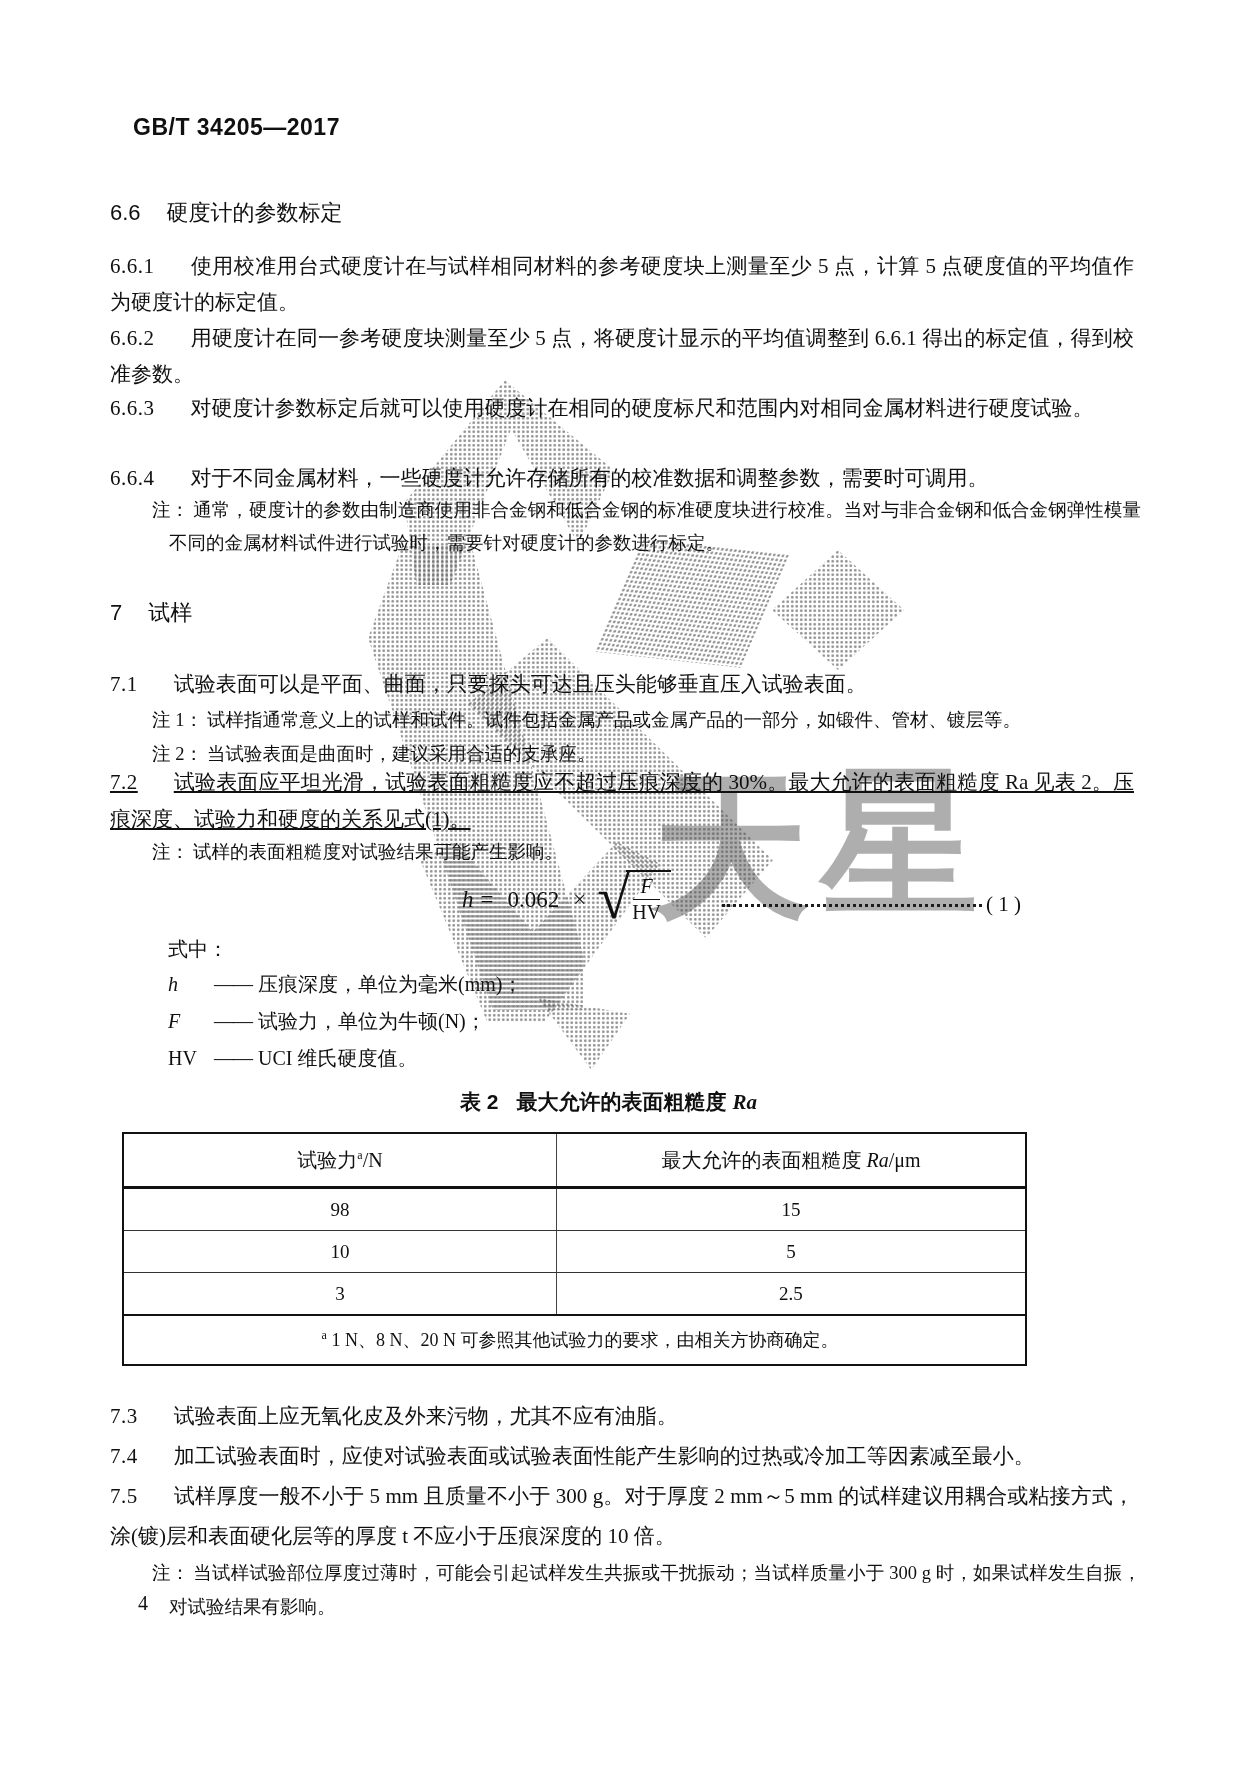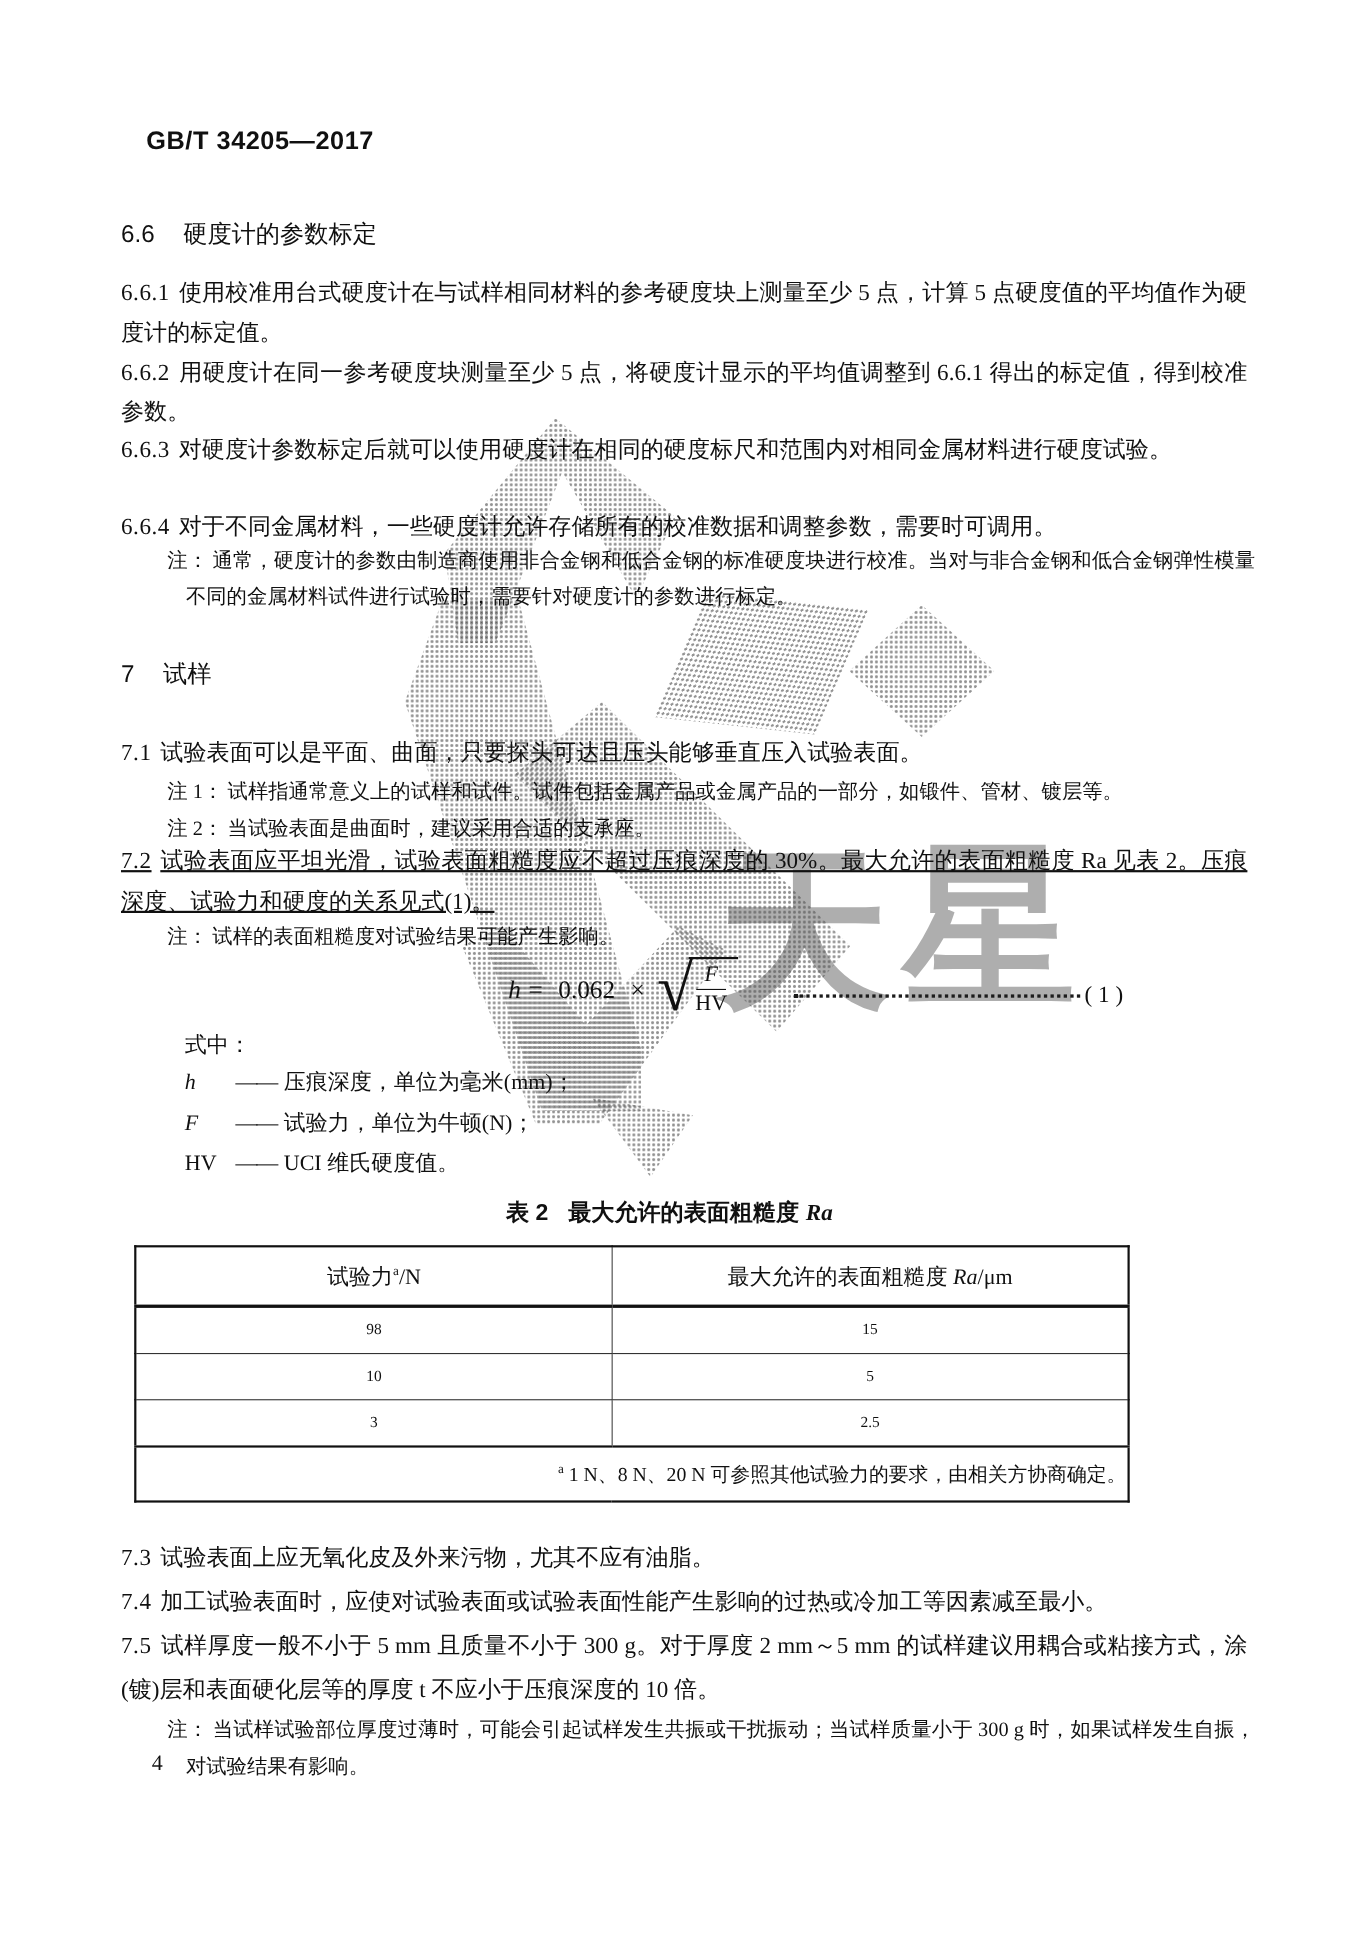--- a/index.html
+++ b/index.html
@@ -45,21 +45,21 @@
 
   
   .content{position:absolute;inset:0;z-index:2;}
   .abs{position:absolute;}
   .std-code{left:133px;top:114px;font-family:"Liberation Sans","DejaVu Sans",sans-serif;
     font-weight:700;font-size:23px;letter-spacing:.5px;}
   .sec-heading{left:110px;font-family:"Liberation Sans","DejaVu Sans",sans-serif;
     font-weight:400;font-size:22px;}
   .sec-heading .snum{margin-right:26px;}
   .para{left:110px;width:1024px;font-size:21px;line-height:36px;text-align:justify;}
-  .para .pnum{font-family:"Liberation Serif","DejaVu Serif",serif;margin-right:8px;letter-spacing:.5px;}
+  .para .pnum{font-family:"Liberation Serif","DejaVu Serif",serif;margin-right:36px;letter-spacing:.5px;}
   .note{left:152px;width:972px;font-size:18.5px;line-height:33px;
     padding-left:17px;text-indent:-17px;text-align:justify;}
   .note .nlabel{margin-right:4px;}
 
   
   .formula-row{left:110px;top:862px;width:1024px;height:84px;}
   .equation{position:absolute;left:352px;top:8px;display:flex;align-items:center;
     font-size:23px;font-style:italic;}
   .equation .up{font-style:normal;margin:0 7px;}
   .radical{display:inline-flex;align-items:flex-start;font-style:normal;margin-left:4px;}
@@ -81,23 +81,23 @@
 
   
   .tbl-caption{left:122px;top:1088px;width:973px;text-align:center;
     font-family:"Liberation Sans","DejaVu Sans",sans-serif;font-weight:700;font-size:21px;}
   .tbl-caption .cap-label{margin-right:18px;}
   .tbl-caption .cap-sym{font-family:"Liberation Serif","DejaVu Serif",serif;font-style:italic;margin-left:6px;}
   .t2-wrap{left:122px;top:1132px;width:905px;}
   table.t2{border-collapse:collapse;width:100%;border:2.5px solid #111;}
   .t2 th,.t2 td{font-weight:400;text-align:center;}
   .t2 th{height:50px;font-size:20px;border-bottom:3px solid #111;}
-  .t2 td{height:39px;font-size:14px;border-bottom:1.2px solid #333;}
+  .t2 td{height:39px;font-size:19px;border-bottom:1.2px solid #333;}
   .t2 .colsep{border-right:1.4px solid #444;}
-  .t2 td.foot{height:46px;text-align:right;padding-left:12px;font-size:18px;border-bottom:none;}
+  .t2 td.foot{height:46px;text-align:center;padding-left:12px;font-size:18px;border-bottom:none;}
   .t2 sup{font-size:12px;}
   .sym-it{font-style:italic;font-family:"Liberation Serif","DejaVu Serif",serif;}
 
   .p73{top:1398px}.p74{top:1438px}.p75{top:1476px;line-height:40px;}
   .n664{top:494px}.n711{top:704px}.n712{top:738px}.n72{top:836px}.n75{top:1556px;line-height:34px;}
   .p661{top:248px}.p662{top:320px}.p663{top:390px}.p664{top:460px}
   .p71{top:666px}.p72{top:764px;line-height:37px;text-decoration:underline;}
   .h66{top:198px}.h7{top:598px}
   .page-number{left:138px;top:1592px;font-size:20px;}
 </style>

